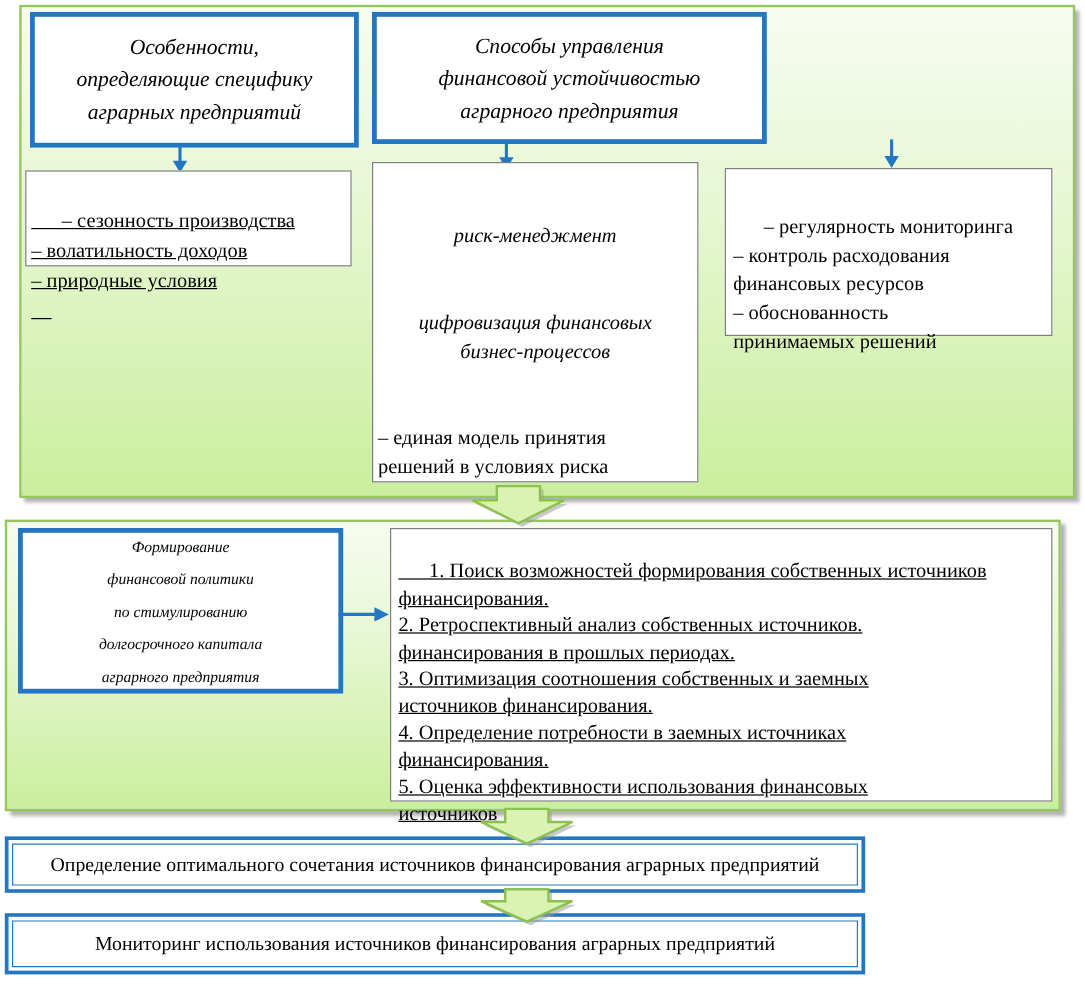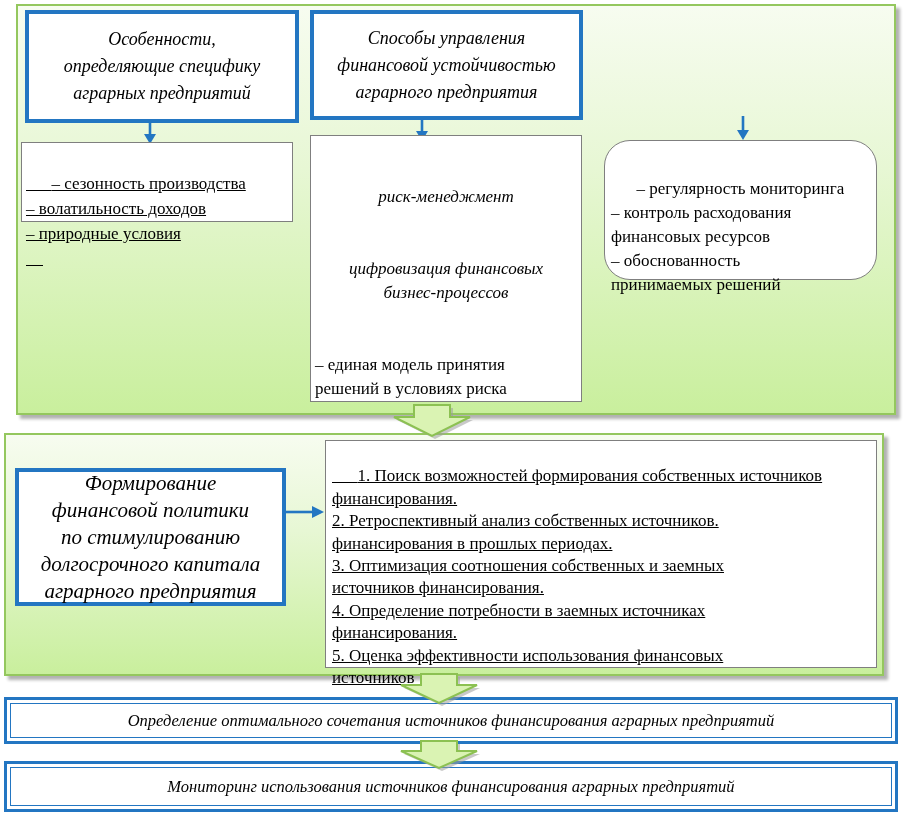--- a/index.html
+++ b/index.html
@@ -31,50 +31,49 @@
   }
   .wbox {
     position:absolute;
     background:#ffffff;
     border:1px solid #7f7f7f;
     font-size:17px;
     white-space:pre-wrap;
   }
   .list1 { padding:3px 4px; line-height:25px;text-decoration:underline; }
   .list2 { padding:1px 4px 0 4px; line-height:24px; }
-  .list3 { padding:12px 4px 0 6px; line-height:24px;border-radius:26px; }
+  .list3 { padding:12px 4px 0 6px; line-height:24px; }
   .seg { white-space:pre-wrap; }
   .seg-ic { text-align:center; font-style:italic; }
 
   .policy {
     position:absolute;
     background:#ffffff;
     border:4px solid #2376c2;
     display:flex; align-items:center; justify-content:center;
     text-align:center; font-style:italic;
-    font-size:21px; line-height:27px;
+    font-size:13px; line-height:27px;
     white-space:pre-wrap;
-    margin-top:28px;
   }
   .steps {
     position:absolute;
     background:#ffffff;
     border:1px solid #7f7f7f;
     font-size:17px; line-height:22.4px;
     padding:2px 4px 0 6px;
     white-space:pre-wrap;
     text-decoration:underline;
   }
   .bar {
-    position:absolute; left:4px; width:894px;
+    position:absolute; left:4px; width:717px;
     background:#ffffff;
     border:3px solid #2376c2;
     box-shadow: inset 0 0 0 3px #ffffff, inset 0 0 0 4px #2376c2;
     display:flex; align-items:center; justify-content:center;
-    text-align:center; font-size:16.5px;font-style:italic;
+    text-align:center; font-size:16.5px;
   }
   .abs { position:absolute; }
   svg { display:block; }
 </style>
 </head>
 <body>
 
 <div class="page">
 
   <section class="panel panel-top">
@@ -89,21 +88,21 @@
         <line x1="8" y1="0" x2="8" y2="13" stroke="#2376c2" stroke-width="2.6"></line>
         <polygon points="2,12 14,12 8,22" fill="#2376c2"></polygon>
       </svg>
     </div>
     <div class="wbox list1" style="left:3px;top:136px;width:272px;height:80px;">
       <span>– сезонность производства
 – волатильность доходов
 – природные условия</span>
     </div>
 
-    <div class="hdr" style="left:292px;top:4px;width:273px;height:110px;">
+    <div class="hdr" style="left:292px;top:4px;width:329px;height:110px;">
       <span>Способы управления
 финансовой устойчивостью
 аграрного предприятия</span>
     </div>
     <div class="abs" style="left:396px;top:113px;">
       <svg width="16" height="22" viewBox="0 0 16 22">
         <line x1="8" y1="0" x2="8" y2="13" stroke="#2376c2" stroke-width="2.6"></line>
         <polygon points="2,12 14,12 8,22" fill="#2376c2"></polygon>
       </svg>
     </div>

